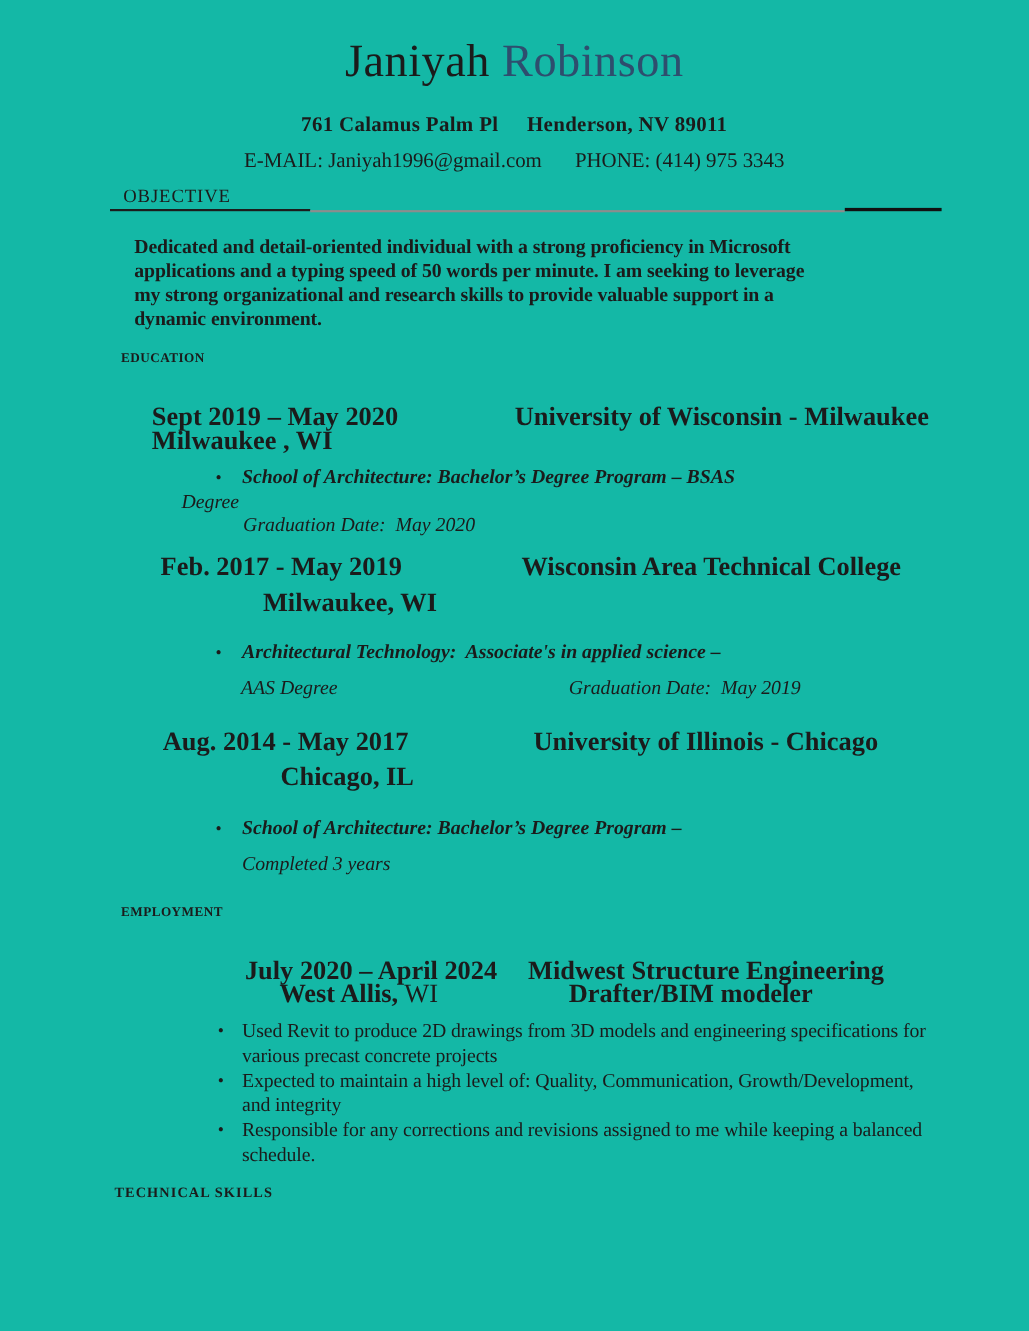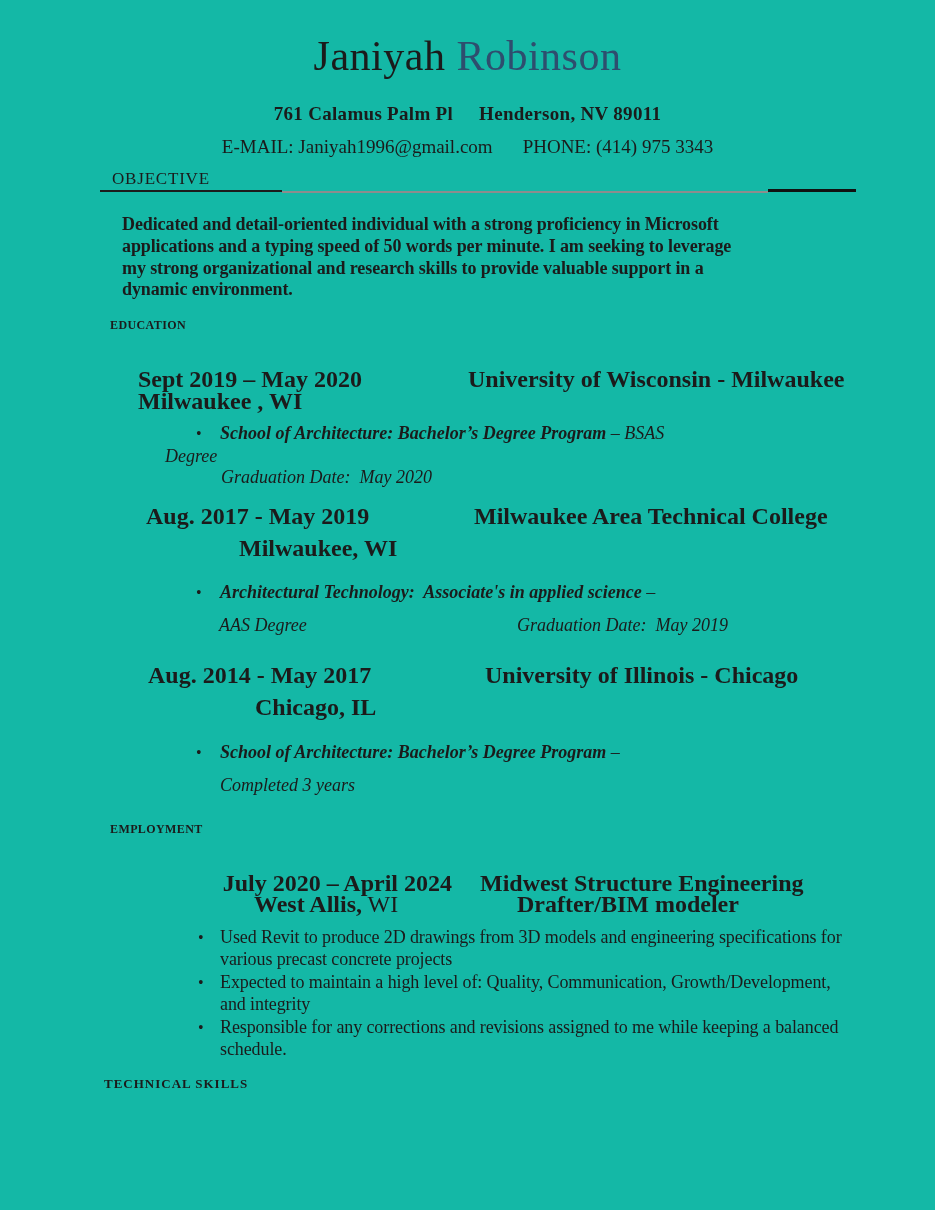--- a/index.html
+++ b/index.html
@@ -53,21 +53,21 @@
   .emp-l1  { left: 162px; top: 870px; } .emp-l1 .dates-col { width: 290px; text-align: right; }
   .emp-l2  { left: 220px; top: 891px; font-weight: 400; margin-left: 34px; }
   .emp-l2 .loc-col { flex: none; width: 235px; }
   .emp-l2 .bold { font-weight: 700; }
   .emp-l2 .job-title { font-weight: 700; }
 
   
   .edu-bullet { font-size: 18px; font-style: italic; white-space: pre-wrap; }
   .edu-bullet::before { content: "•"; font-style: normal; display: inline-block; width: 24px; font-size: 16px; }
   .program-bold { font-weight: 700; }
-  .program-tail { font-weight: 400; }
+  .program-tail { font-weight: 700; }
   .bullet1 { left: 196px; top: 423px; }
   .bullet2 { left: 196px; top: 582px; }
   .bullet3 { left: 196px; top: 742px; }
   .italic-line { font-size: 18px; font-style: italic; white-space: pre-wrap; }
   .edu1-wrap { left: 165px; top: 446px; }
   .edu1-grad { left: 221px; top: 467px; }
   .edu2-detail { left: 219px; top: 615px; display: flex; }
   .edu2-detail .left-col { flex: none; width: 298px; }
   .edu3-detail { left: 220px; top: 775px; }
 
@@ -97,21 +97,21 @@
   <p class="abs body-text objective-body">Dedicated and detail-oriented individual with a strong proficiency in Microsoft applications and a typing speed of 50 words per minute. I am seeking to leverage my strong organizational and research skills to provide valuable support in a dynamic environment.</p>
 
   <div class="abs sec-heading heading-education">EDUCATION</div>
 
   <div class="abs row edu1-l1"><span class="dates-col">Sept 2019 – May 2020</span><span>University of Wisconsin - Milwaukee</span></div>
   <div class="abs row edu1-l2">Milwaukee , WI</div>
   <div class="abs edu-bullet bullet1"><span class="program-bold">School of Architecture: Bachelor’s Degree Program</span><span class="program-tail"> – BSAS</span></div>
   <div class="abs italic-line edu1-wrap">Degree</div>
   <div class="abs italic-line edu1-grad">Graduation Date:  May 2020</div>
 
-  <div class="abs row edu2-l1"><span class="dates-col">Aug. 2017 - May 2019</span><span>Milwaukee Area Technical College</span></div>
+  <div class="abs row edu2-l1"><span class="dates-col">Feb. 2017 - May 2019</span><span>Wisconsin Area Technical College</span></div>
   <div class="abs row edu2-l2">Milwaukee, WI</div>
   <div class="abs edu-bullet bullet2"><span class="program-bold">Architectural Technology:  Associate's in applied science</span><span class="program-tail"> –</span></div>
   <div class="abs italic-line edu2-detail"><span class="left-col">AAS Degree</span><span>Graduation Date:  May 2019</span></div>
 
   <div class="abs row edu3-l1"><span class="dates-col">Aug. 2014 - May 2017</span><span>University of Illinois - Chicago</span></div>
   <div class="abs row edu3-l2">Chicago, IL</div>
   <div class="abs edu-bullet bullet3"><span class="program-bold">School of Architecture: Bachelor’s Degree Program</span><span class="program-tail"> –</span></div>
   <div class="abs italic-line edu3-detail">Completed 3 years</div>
 
   <div class="abs sec-heading heading-employment">EMPLOYMENT</div>

